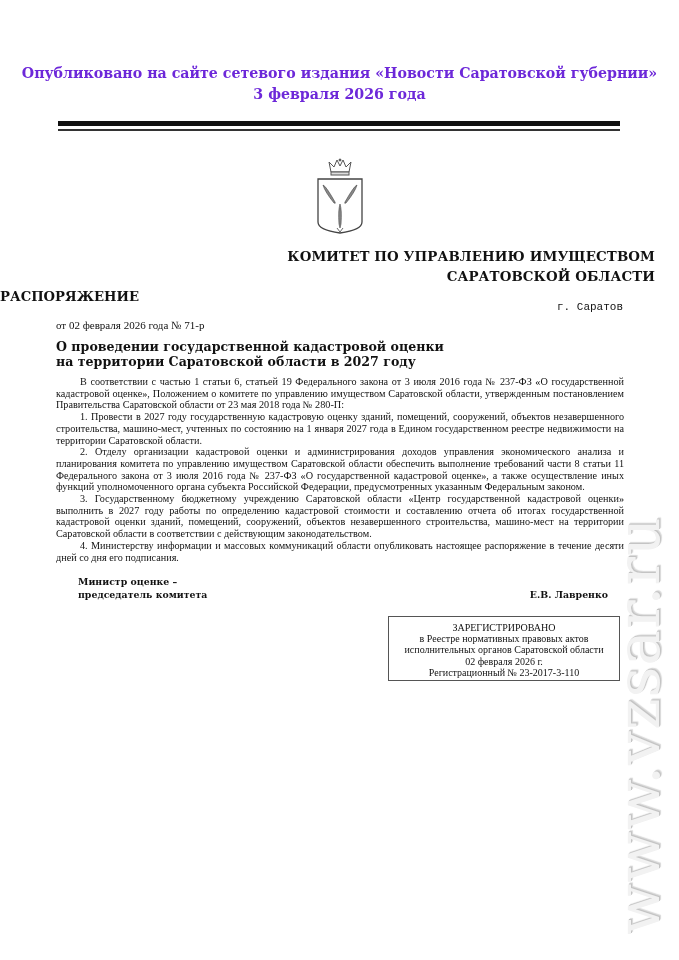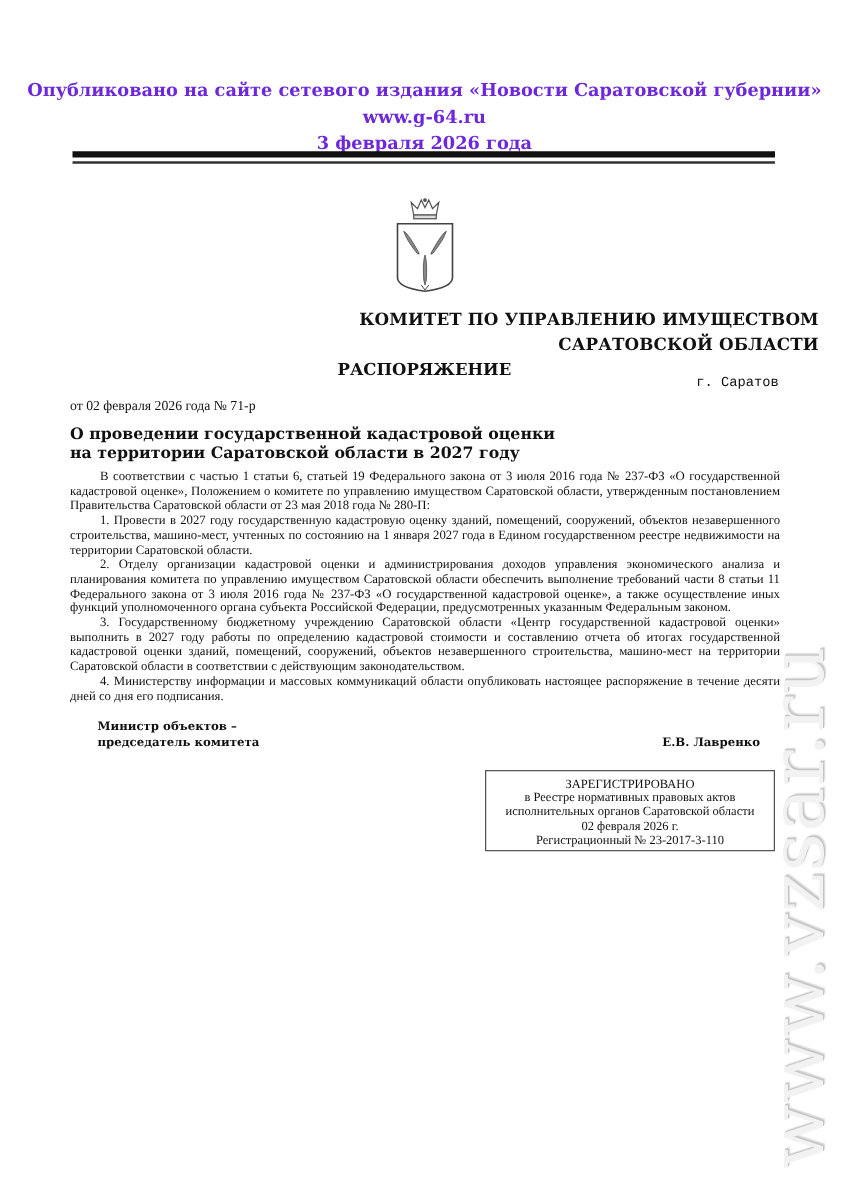--- a/index.html
+++ b/index.html
@@ -6,21 +6,21 @@
   body { width: 679px; height: 960px; position: relative; overflow: hidden;
          font-family: "DejaVu Serif", "Liberation Serif", serif; color: #111; }
   .abs { position: absolute; }
   .pub-header { left: 0; width: 679px; top: 63px; text-align: center;
     font-family: "DejaVu Serif", serif; font-weight: bold; font-size: 14.2px; line-height: 21px; color: #6d28d9; }
   .rule-thick { left: 58px; width: 562px; top: 121px; height: 5px; background: #111; }
   .rule-thin { left: 58px; width: 562px; top: 129px; height: 1.5px; background: #333; }
   .coat { left: 314px; top: 158px; width: 52px; height: 80px; }
   .org-title { left: 0; width: 655px; top: 246px; text-align: right;
     font-family: "DejaVu Serif", serif; font-weight: bold; font-size: 13.4px; line-height: 20px; letter-spacing: 0.1px; }
-  .doc-type { left: 0; width: 679px; top: 289px; text-align: center;
+  .doc-type { left: 0; width: 679px; top: 289px; text-align: left;
     font-family: "DejaVu Serif", serif; font-weight: bold; font-size: 13.2px; }
   .meta-left { left: 56px; top: 319px; font-family: "Liberation Serif", serif; font-size: 11px; }
   .meta-right { right: 56px; top: 301px; font-family: Liberation Mono, monospace; font-size: 11px; }
   .subject { left: 56px; top: 339px; font-family: "DejaVu Serif", serif; font-weight: bold;
     font-size: 12.6px; line-height: 15px; }
   .body-text { left: 56px; width: 568px; top: 376px; font-family: "Liberation Serif", serif;
     font-size: 10.2px; line-height: 11.7px; text-align: justify; }
   .body-text p { margin: 0; text-indent: 24px; }
   .sign-left { left: 78px; top: 576px; font-family: "DejaVu Serif", serif; font-weight: bold;
     font-size: 9.4px; line-height: 12.5px; }
@@ -31,21 +31,20 @@
   .watermark { left: 608px; top: 935px; transform-origin: 0 0; transform: rotate(-90deg);
     font-family: "DejaVu Serif", serif; font-size: 60px; line-height: 60px; color: #f2f2f2;
     letter-spacing: 1px; white-space: nowrap;
     text-shadow: 1px 1px 0 #c4c4c4, 2px 2px 1px #d8d8d8, -1px -1px 0 #ffffff; }
 </style>
 </head>
 <body>
 
 <div class="abs pub-header">
   <div>Опубликовано на сайте сетевого издания «Новости Саратовской губернии»</div>
-  <div>www.g-64.ru</div>
   <div>3 февраля 2026 года</div>
 </div>
 
 <div class="abs rule-thick"></div>
 <div class="abs rule-thin"></div>
 
 <div class="abs coat">
   <svg width="52" height="80" viewBox="0 0 52 80">
 
     <g fill="none" stroke="#555" stroke-width="1">
@@ -82,21 +81,21 @@
 
 <div class="abs body-text">
   <p>В соответствии с частью 1 статьи 6, статьей 19 Федерального закона от 3 июля 2016 года № 237-ФЗ «О государственной кадастровой оценке», Положением о комитете по управлению имуществом Саратовской области, утвержденным постановлением Правительства Саратовской области от 23 мая 2018 года № 280-П:</p>
   <p>1. Провести в 2027 году государственную кадастровую оценку зданий, помещений, сооружений, объектов незавершенного строительства, машино-мест, учтенных по состоянию на 1 января 2027 года в Едином государственном реестре недвижимости на территории Саратовской области.</p>
   <p>2. Отделу организации кадастровой оценки и администрирования доходов управления экономического анализа и планирования комитета по управлению имуществом Саратовской области обеспечить выполнение требований части 8 статьи 11 Федерального закона от 3 июля 2016 года № 237-ФЗ «О государственной кадастровой оценке», а также осуществление иных функций уполномоченного органа субъекта Российской Федерации, предусмотренных указанным Федеральным законом.</p>
   <p>3. Государственному бюджетному учреждению Саратовской области «Центр государственной кадастровой оценки» выполнить в 2027 году работы по определению кадастровой стоимости и составлению отчета об итогах государственной кадастровой оценки зданий, помещений, сооружений, объектов незавершенного строительства, машино-мест на территории Саратовской области в соответствии с действующим законодательством.</p>
   <p>4. Министерству информации и массовых коммуникаций области опубликовать настоящее распоряжение в течение десяти дней со дня его подписания.</p>
 </div>
 
 <div class="abs sign-left">
-  <div>Министр объектов –</div>
+  <div>Министр оценке –</div>
   <div>председатель комитета</div>
 </div>
 <div class="abs sign-right">Е.В. Лавренко</div>
 
 <div class="abs reg-box">
   <div>ЗАРЕГИСТРИРОВАНО</div>
   <div>в Реестре нормативных правовых актов</div>
   <div>исполнительных органов Саратовской области</div>
   <div>02 февраля 2026 г.</div>
   <div>Регистрационный № 23-2017-3-110</div>

